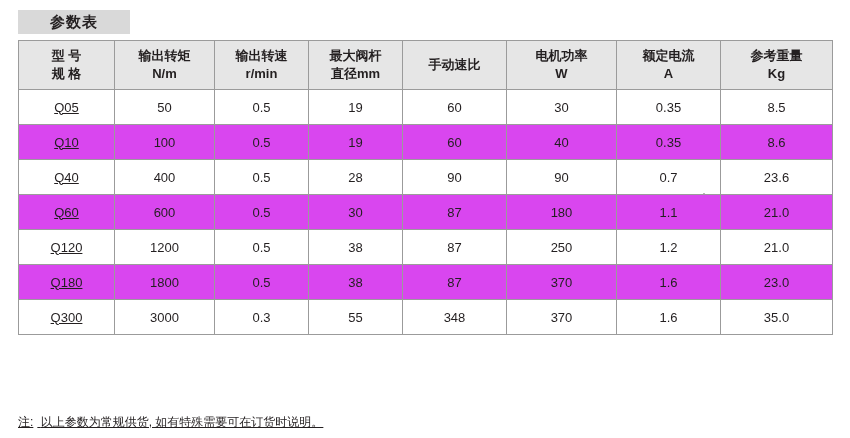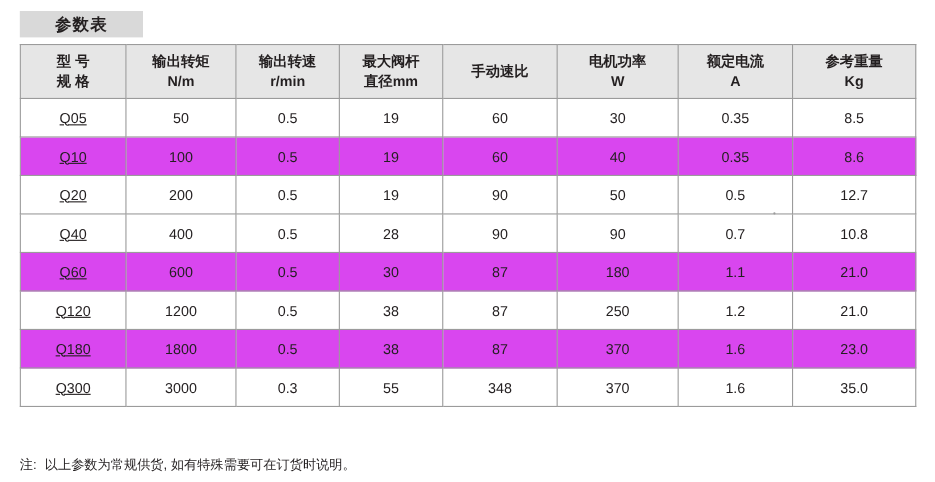--- a/index.html
+++ b/index.html
@@ -79,20 +79,21 @@
     font-weight: normal;
     text-decoration: underline;
   }
   .note {
     position: absolute;
     left: 18px;
     top: 414px;
     font-size: 12px;
     color: #231f20;
     white-space: nowrap;
+    text-decoration: underline;
   }
   .note .note-label {
     margin-right: 4px;
   }
   .dot-mark {
     position: absolute;
     left: 703px;
     top: 193px;
     width: 2px;
     height: 2px;
@@ -170,38 +171,28 @@
         <td class="model-cell">Q10</td>
         <td>100</td>
         <td>0.5</td>
         <td>19</td>
         <td>60</td>
         <td>40</td>
         <td>0.35</td>
         <td>8.6</td>
       </tr>
       <tr>
-        <td class="model-cell">Q20</td>
-        <td>200</td>
-        <td>0.5</td>
-        <td>19</td>
-        <td>90</td>
-        <td>50</td>
-        <td>0.5</td>
-        <td>12.7</td>
-      </tr>
-      <tr>
         <td class="model-cell">Q40</td>
         <td>400</td>
         <td>0.5</td>
         <td>28</td>
         <td>90</td>
         <td>90</td>
         <td>0.7</td>
-        <td>10.8</td>
+        <td>23.6</td>
       </tr>
       <tr class="alt">
         <td class="model-cell">Q60</td>
         <td>600</td>
         <td>0.5</td>
         <td>30</td>
         <td>87</td>
         <td>180</td>
         <td>1.1</td>
         <td>21.0</td>

